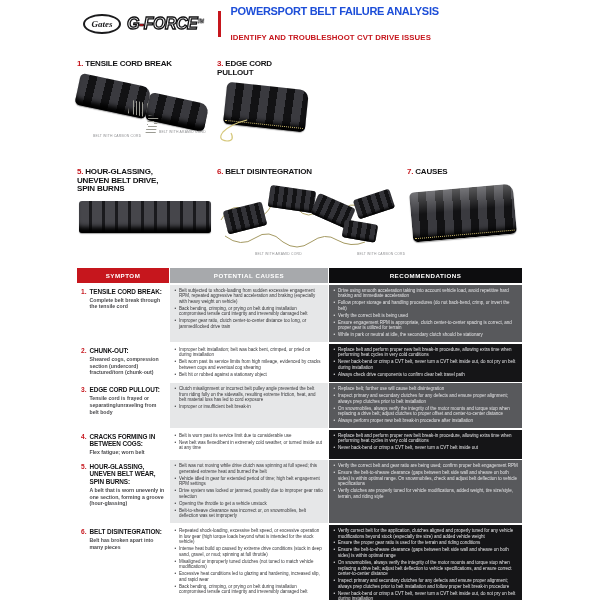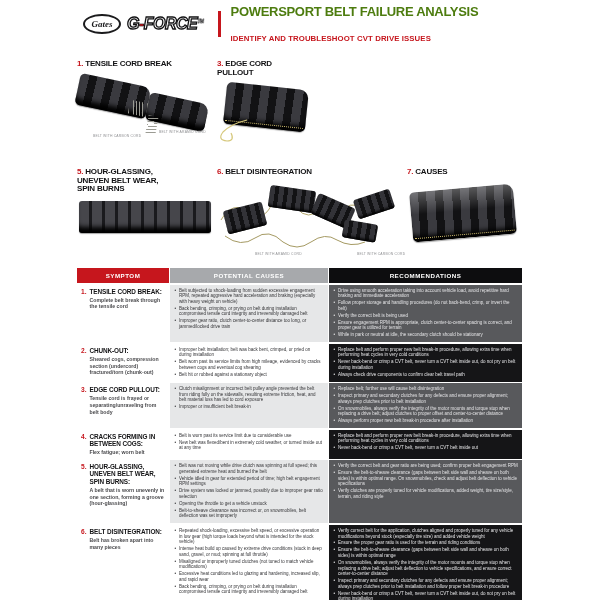--- a/index.html
+++ b/index.html
@@ -13,21 +13,21 @@
   .gates-oval { width:38px; height:20px; border:2px solid #1b1b1d; border-radius:50%;
     display:flex; align-items:center; justify-content:center; flex:0 0 auto; background:#fff; }
   .gates-oval span { font-family:"Liberation Serif", serif; font-style:italic; font-weight:700;
     font-size:9px; color:#1b1b1d; }
   .gforce { margin-left:6px; font-size:16px; font-weight:900; font-style:italic;
     letter-spacing:-0.5px; color:#fff; -webkit-text-stroke:1.3px #121214;
     text-shadow:0 0 1px #121214; white-space:nowrap; }
   .gforce .dash { color:#c6161d; -webkit-text-stroke:0.6px #121214; }
   .gforce .tm { font-size:5px; -webkit-text-stroke:0.3px #121214; vertical-align:super; }
   .hdr-div { width:3px; height:26px; background:#c6161d; margin:0 10px 0 14px; flex:0 0 auto; }
-  .hdr-title { font-size:13px; font-weight:900; color:#4d7c0f; letter-spacing:-0.3px; line-height:1.05; }
+  .hdr-title { font-size:11px; font-weight:900; color:#1d4ed8; letter-spacing:-0.3px; line-height:1.05; }
   .hdr-sub { font-size:7.8px; font-weight:700; color:#c6161d; letter-spacing:0.1px; margin-top:16px; }
 
   
   .figrow { display:flex; margin-top:8px; }
   .fcell { position:relative; }
   .row1 { height:100px;margin-top:21px; }
   .row2 { height:94px; }
   .cap { font-size:8px; font-weight:900; color:#121214; letter-spacing:-0.2px; line-height:1.08; }
   .cap .num { color:#c6161d; margin-right:2px; }
   .fig { position:relative; width:100%; height:70px; margin-top:3px; }
@@ -103,21 +103,21 @@
         <div class="belt gold" style="left:8px;top:6px;width:82px;height:42px;transform:rotate(6deg)"></div>
         <svg class="cords" style="left:0;top:34px" width="40" height="30" viewBox="0 0 40 30">
           <path d="M30 6 q-16 4 -24 12 q-6 8 4 9 q8 0 4 -8" stroke="#d6c87c" stroke-width="1.2" fill="none"></path>
         </svg>
       </div>
     </div>
   </div>
 
   <div class="figrow row2">
     <div class="fcell" style="width:140px">
-      <div class="cap" style="width:100px"><span class="num">5.</span><span>HOUR-GLASSING, UNEVEN BELT WEAR, SPIN BURNS</span></div>
+      <div class="cap" style="width:100px"><span class="num">5.</span><span>HOUR-GLASSING, UNEVEN BELT DRIVE, SPIN BURNS</span></div>
       <div class="fig">
         <div class="belt" style="left:2px;top:4px;width:132px;height:32px;border-radius:3px;background:repeating-linear-gradient(90deg,#46464b 0 10px,#1a1a1d 10px 13px)"></div>
       </div>
     </div>
     <div class="fcell" style="width:190px">
       <div class="cap"><span class="num">6.</span><span>BELT DISINTEGRATION</span></div>
       <div class="fig" style="height:78px">
         <svg class="cords" style="left:0;top:4px" width="186" height="66" viewBox="0 0 186 66">
           <path d="M4 36 q12 -20 26 -8 t24 -6 q16 -12 26 2 t26 0 q12 8 22 0 t26 4" stroke="#b3a76d" stroke-width="1" fill="none"></path>
           <path d="M8 52 q16 12 30 2 t28 4 q14 10 28 0 t26 -2 q14 8 28 2" stroke="#a59a63" stroke-width="1" fill="none"></path>

